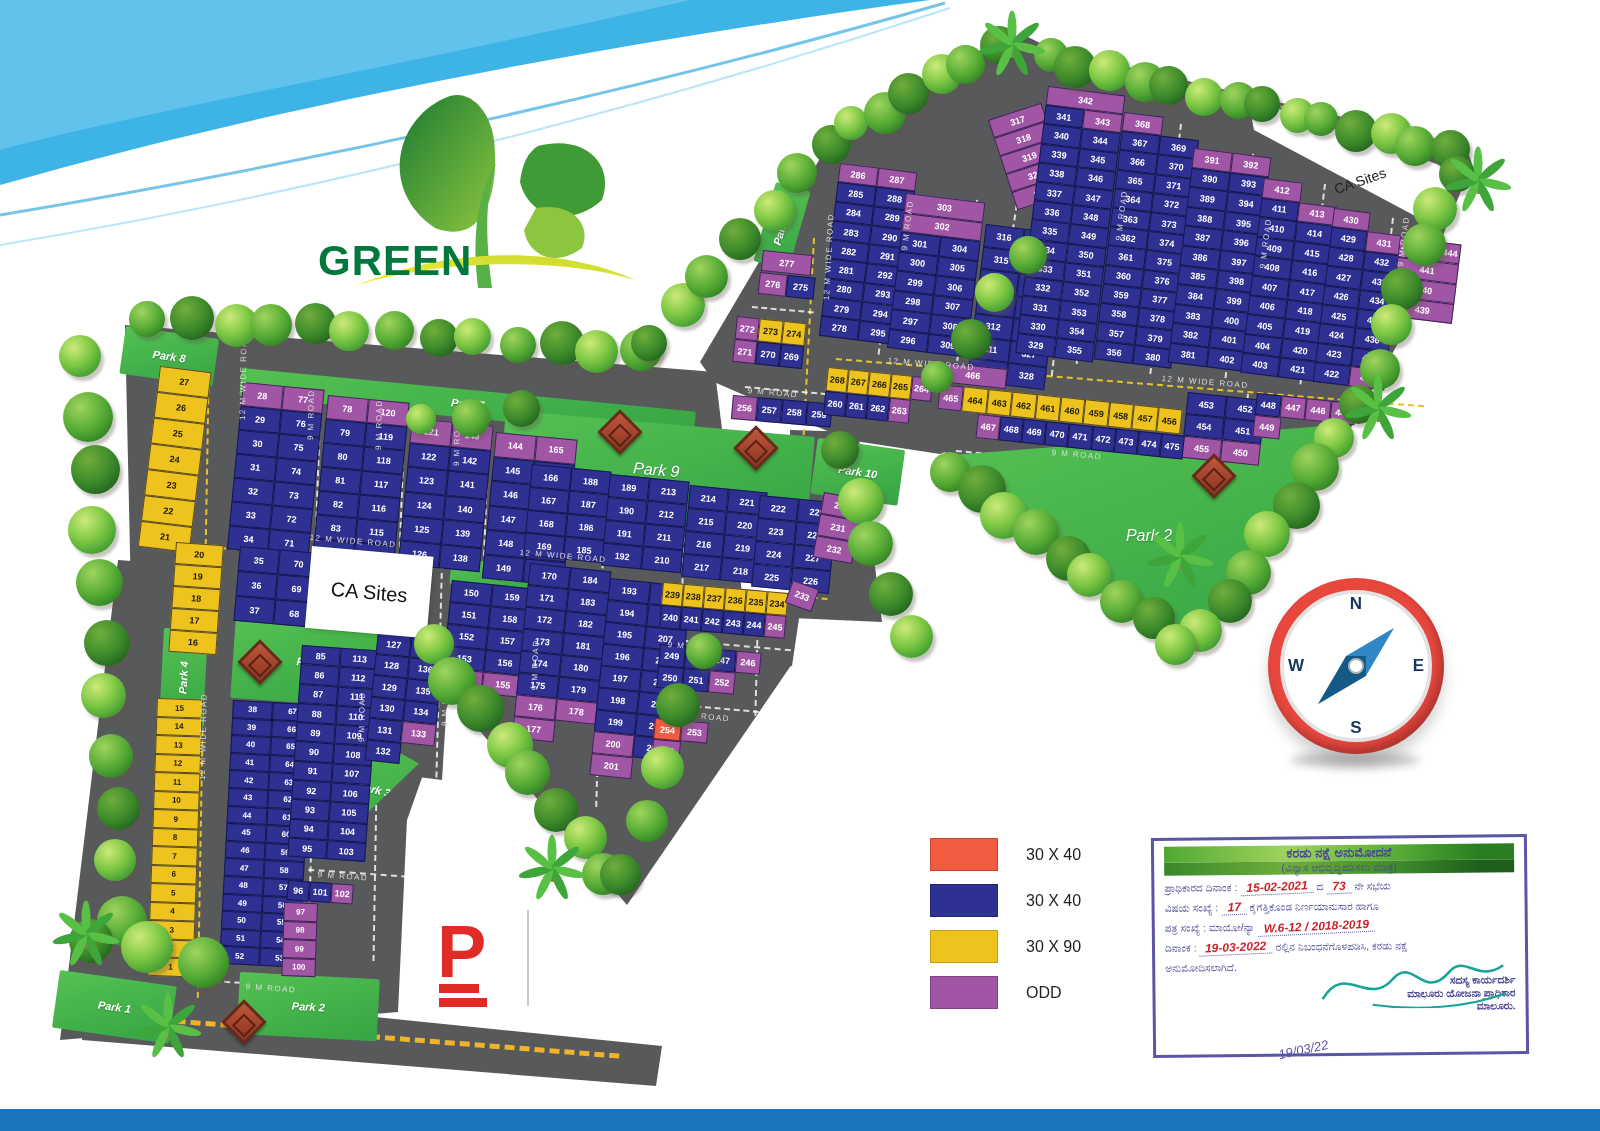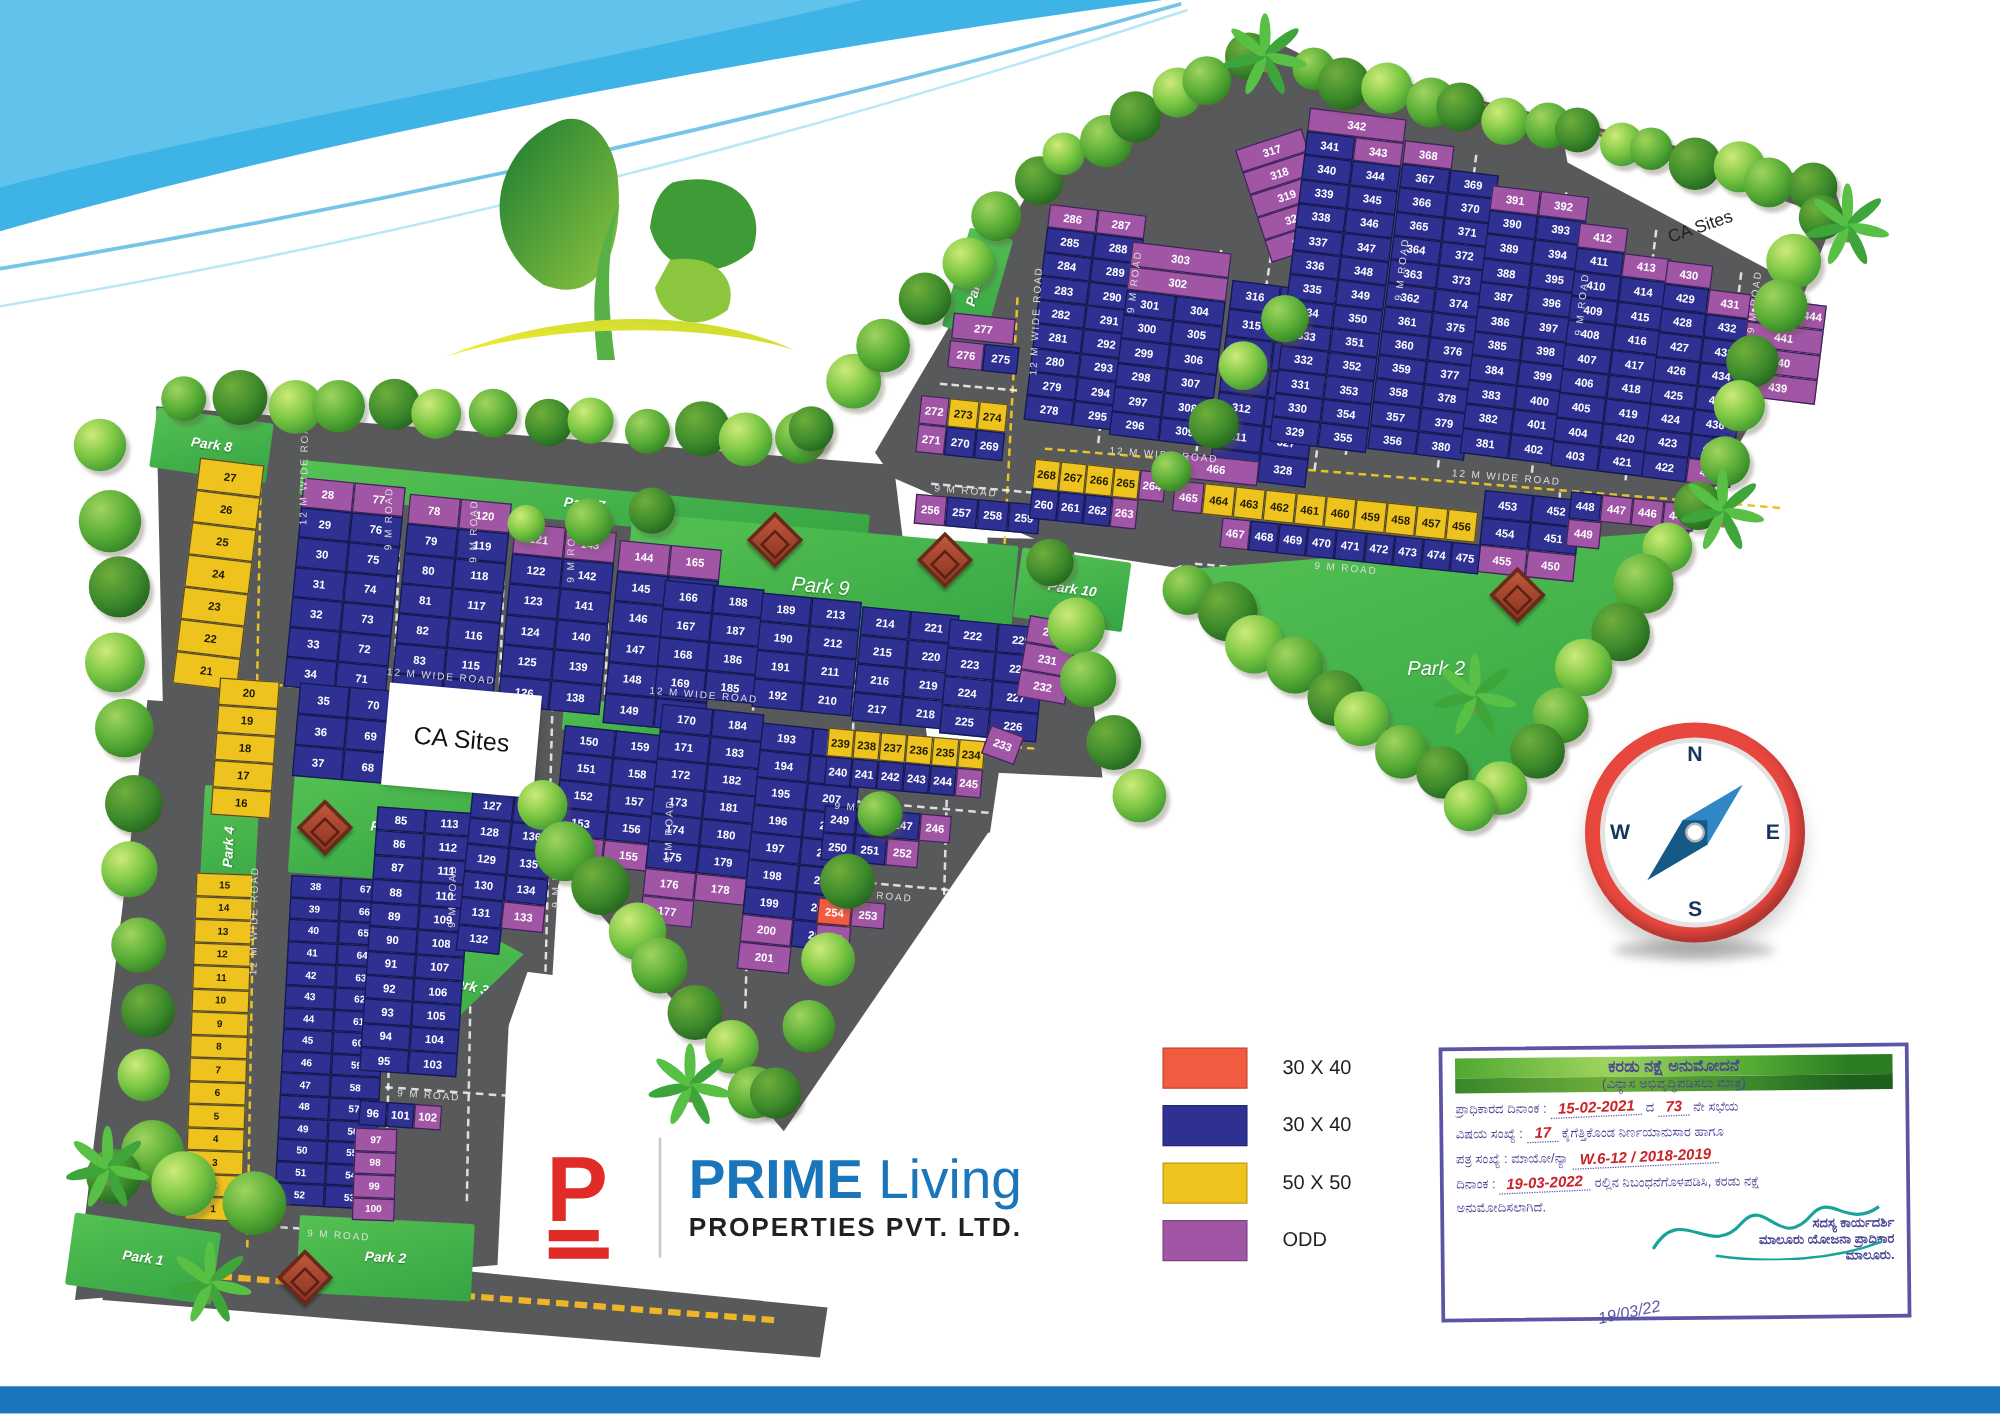--- a/index.html
+++ b/index.html
@@ -121,20 +121,21 @@
           <stop offset="0" stop-color="#f8ec36"></stop>
             <stop offset="1" stop-color="#c5d92d"></stop>
         </linearGradient>
       </defs>
       <path d="M150,18 C95,38 78,112 135,150 C182,168 200,118 194,62 C190,32 170,12 150,18 Z" fill="url(#lg1)"></path>
       <path d="M238,68 C285,56 315,86 302,122 C268,152 228,138 220,104 C222,86 228,74 238,68 Z" fill="#3e9b35"></path>
       <path d="M236,130 C272,124 292,146 282,170 C256,190 228,178 224,152 Z" fill="#8cc63f"></path>
       <path d="M178,210 C172,160 176,120 196,85 C184,125 186,165 192,210 Z" fill="#58b147"></path>
       <path d="M55,208 C140,180 265,180 335,202 C262,168 150,168 55,208 Z" fill="url(#lg2)"></path>
     </svg>
+    <span class="word w1">GREEN</span>
   </div>
 
   <svg id="base-svg" class="abs" width="1600" height="1131" style="z-index:2">
       <polygon points="125,325 715,372 748,642 132,642" fill="#58595b"></polygon>
       <polygon points="118,560 418,582 398,1012 60,1040" fill="#58595b"></polygon>
       <polygon points="88,988 662,1046 656,1086 82,1040" fill="#58595b"></polygon>
       <polygon points="288,616 472,636 340,1010 286,1006" fill="#58595b"></polygon>
       <polygon points="376,610 802,598 792,666 388,682" fill="#58595b"></polygon>
       <polygon points="420,660 792,664 627,905" fill="#58595b"></polygon>
       <polygon points="370,610 452,616 442,780 378,772" fill="#58595b"></polygon>
@@ -1494,21 +1495,21 @@
       <div class="lrow">
         <div class="lswatch" style="background: rgb(241, 91, 64);"></div>
         <div class="llabel">30 X 40</div>
       </div>
       <div class="lrow">
         <div class="lswatch" style="background: rgb(46, 49, 146);"></div>
         <div class="llabel">30 X 40</div>
       </div>
       <div class="lrow">
         <div class="lswatch" style="background: rgb(238, 195, 30);"></div>
-        <div class="llabel">50 X 50</div>
+        <div class="llabel">30 X 90</div>
       </div>
       <div class="lrow">
         <div class="lswatch" style="background: rgb(160, 85, 165);"></div>
         <div class="llabel">ODD</div>
       </div>
     </div>
 
 
   <div id="cshadow" class="abs"></div>
   <div id="compass" class="abs">
@@ -1557,20 +1558,16 @@
   </div>
   <div id="hand-date" class="abs">19/03/22</div>
 
   <div id="footer-logo" class="abs">
     <div id="mono">
       <div class="P">P</div>
       <div class="bar bar1"></div>
         <div class="bar bar2"></div>
     </div>
     <div id="fdiv"></div>
-    <div id="ftext">
-      <div class="l1"><b>PRIME</b><span> Living</span></div>
-      <div class="l2">PROPERTIES PVT. LTD.</div>
-    </div>
   </div>
 
   <div id="bottom-bar" class="abs"></div>
 </div>
 
 </body></html>

